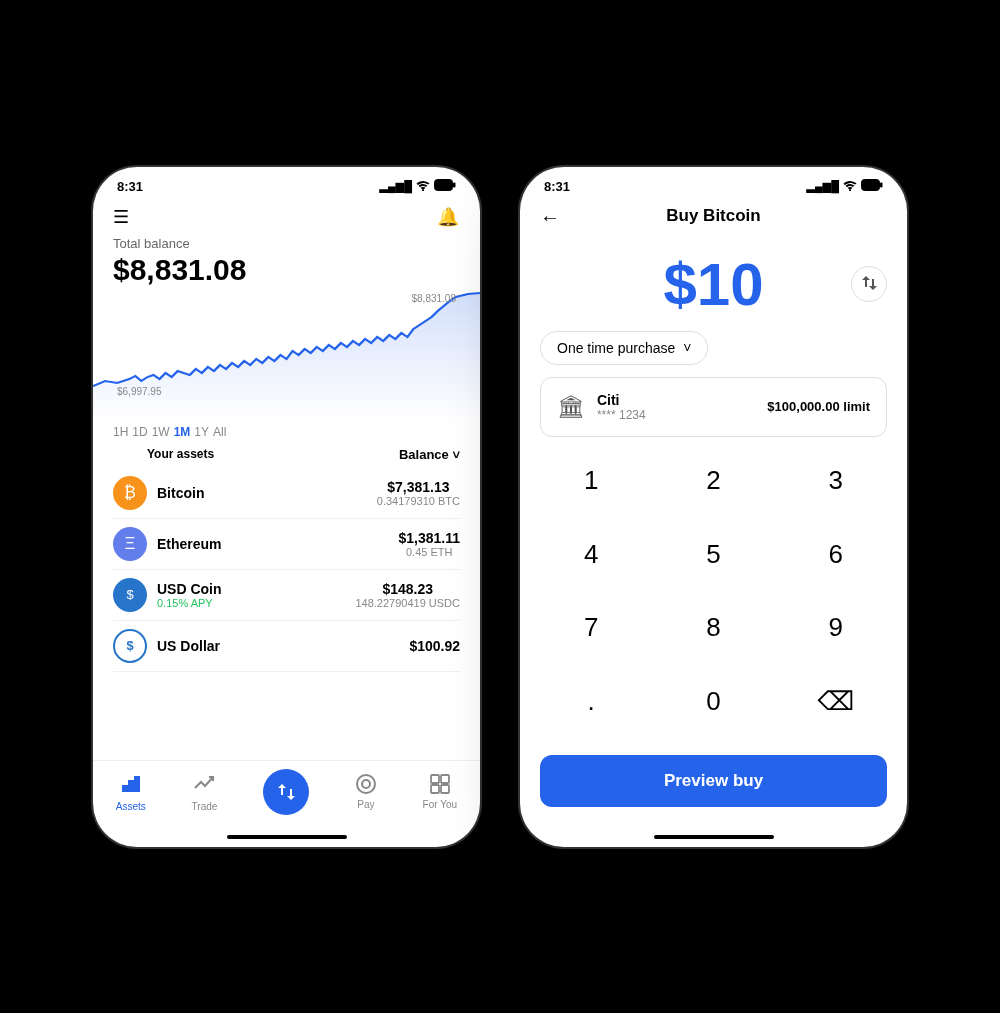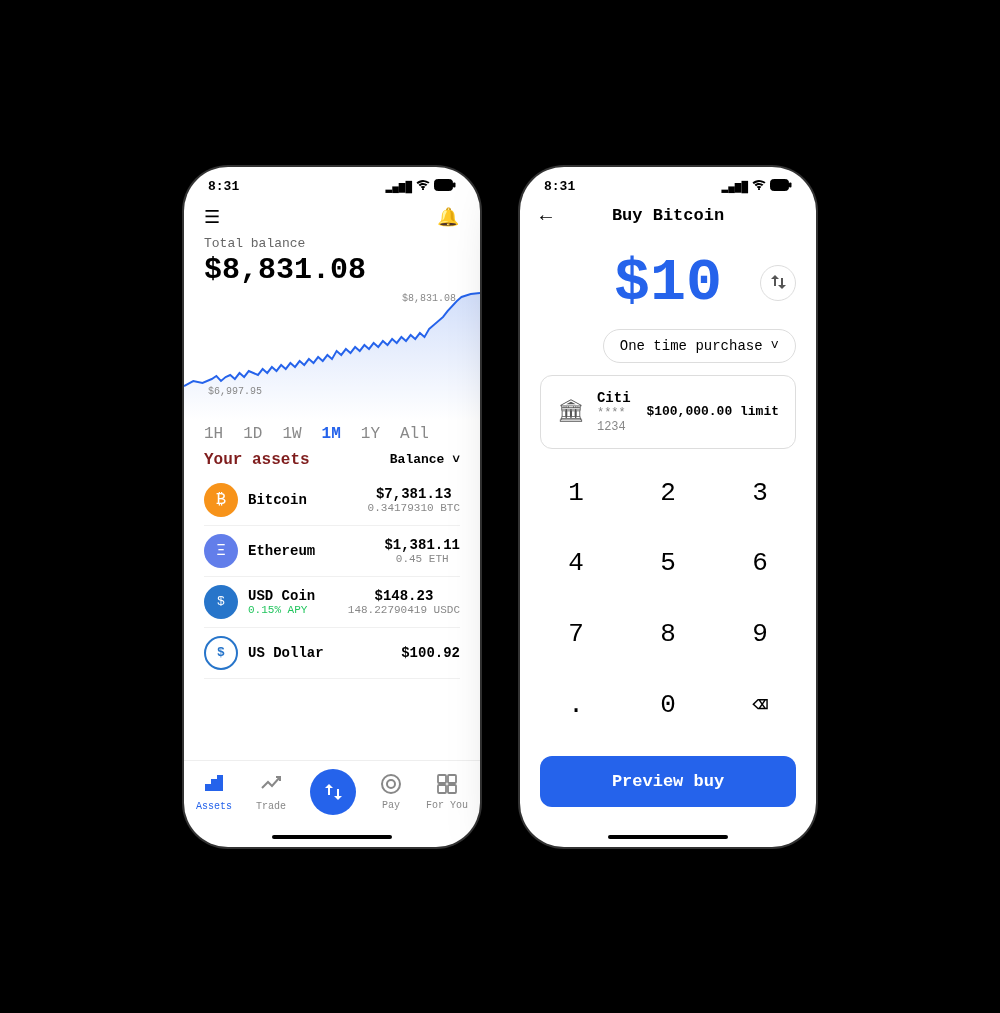--- a/index.html
+++ b/index.html
@@ -11,28 +11,27 @@
       align-items: center;
       justify-content: center;
       gap: 40px;
       font-family: -apple-system, BlinkMacSystemFont, 'Segoe UI', sans-serif;
     }
 
     
     .phone {
       background: #fff;
       border-radius: 44px;
-      width: 296px;
+      width: 387px;
       height: 680px;
       overflow: hidden;
       position: relative;
       box-shadow: 0 0 0 2px #333, 0 20px 60px rgba(0,0,0,0.5);
       display: flex;
       flex-direction: column;
-      font-family: Liberation Mono, monospace;
     }
 
     
     .status-bar {
       display: flex;
       justify-content: space-between;
       align-items: center;
       padding: 12px 24px 4px;
       font-size: 13px;
       font-weight: 600;
@@ -95,41 +94,42 @@
       color: #888;
     }
     .chart-svg {
       width: 100%;
       height: 100%;
     }
 
     
     .time-filters {
       display: flex;
-      gap: 20px;
+      gap: 4px;
       margin: 4px 0 8px;
-      font-size: 16px;
+      font-size: 12px;
       color: #888;
     }
     .time-filter-active {
       color: #2563EB;
       font-weight: 600;
     }
 
     
     .assets-header {
       display: flex;
       justify-content: space-between;
       align-items: center;
       margin-bottom: 6px;
     }
     .assets-title {
-      font-size: 16px;
+      font-size: 12px;
       font-weight: 700;
-      color: #7f1d1d;
+      color: #000000;
+      margin-left: 34px;
     }
     .balance-filter {
       font-size: 13px;
       color: #000;
       font-weight: 600;
       display: flex;
       align-items: center;
       gap: 4px;
       padding-left: 12px;
     }
@@ -260,21 +260,21 @@
       align-items: center;
       justify-content: center;
       cursor: pointer;
       font-size: 16px;
       color: #555;
       background: #fff;
     }
 
     .purchase-type {
       display: flex;
-      justify-content: flex-end;
+      justify-content: flex-start;
       margin: 0 20px 12px;
     }
     .purchase-dropdown {
       border: 1px solid #ddd;
       border-radius: 20px;
       padding: 8px 16px;
       font-size: 14px;
       font-weight: 500;
       color: #000;
       display: flex;

